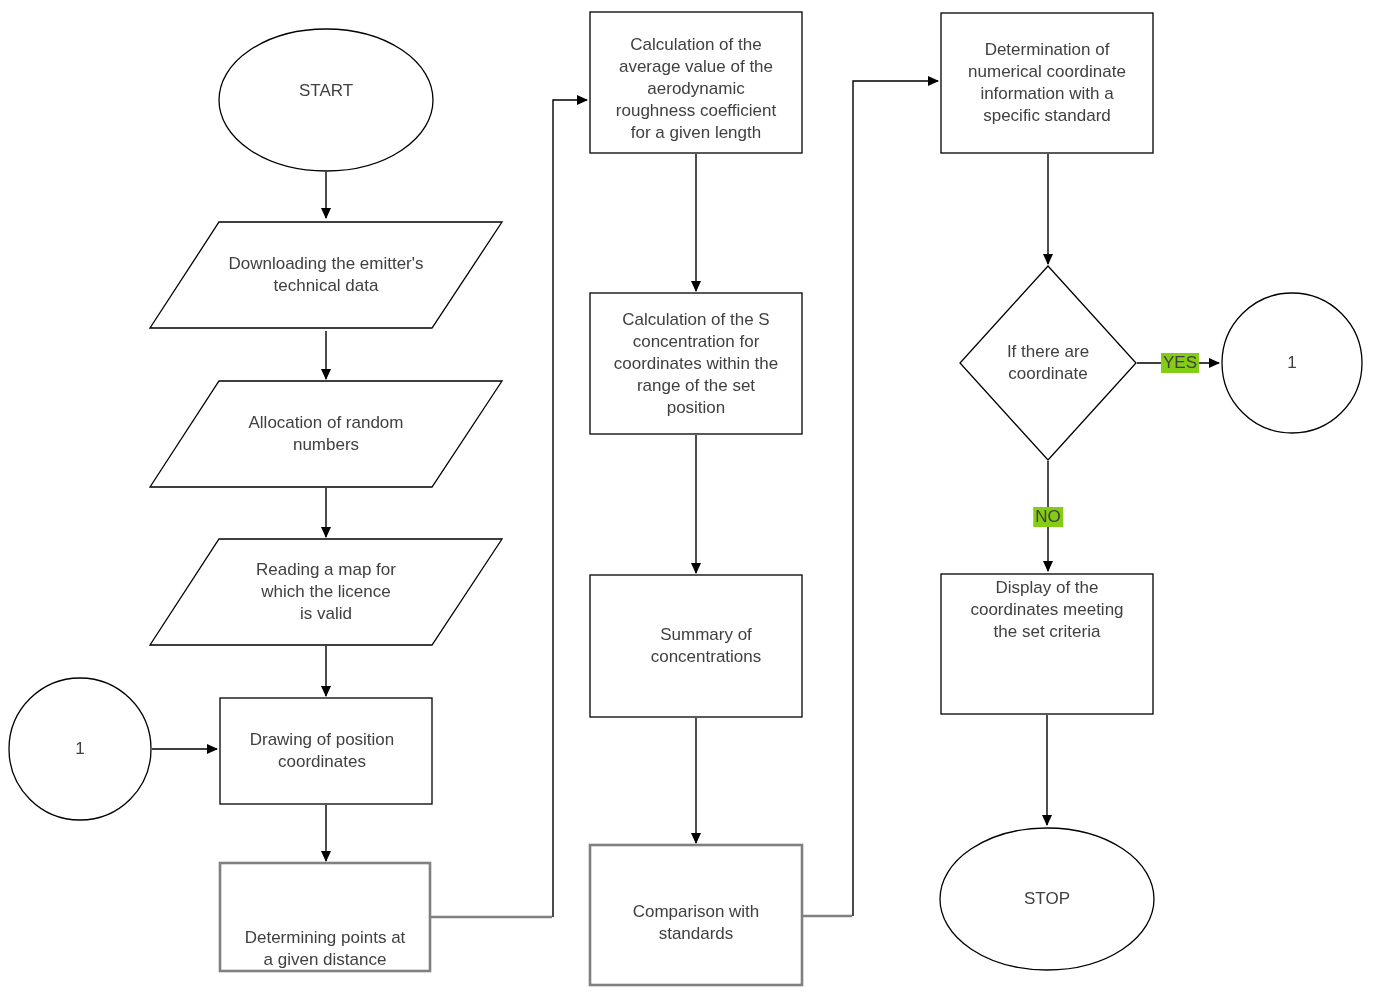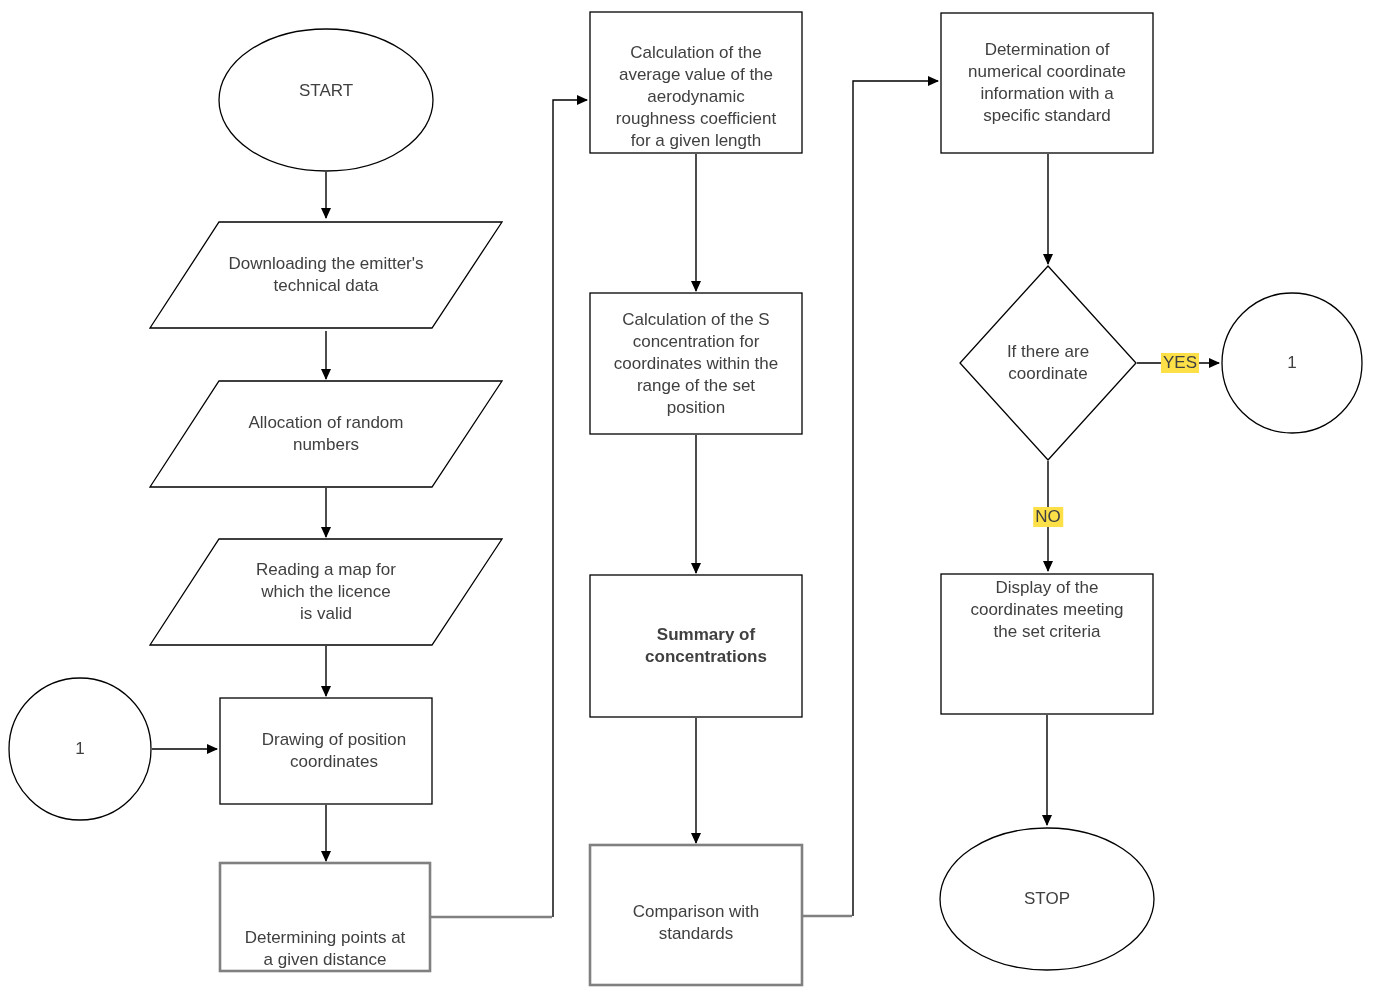--- a/index.html
+++ b/index.html
@@ -49,21 +49,21 @@
     text-align: center;
     white-space: pre-line;
     font-size: 17px;
     line-height: 22px;
     color: #404040;
     pointer-events: none;
   }
   .edge-label {
     position: absolute;
     transform: translate(-50%, -50%);
-    background: #fde047;
+    background: #84cc16;
     padding: 0 2px;
     font-size: 17px;
     line-height: 20px;
     color: #404040;
     pointer-events: none;
   }
 </style>
 </head>
 <body>
 
@@ -114,35 +114,35 @@
 
   <div class="node-label" style="left:219px; top:20px;  width:214px; height:142px;">START</div>
   <div class="node-label" style="left:185px; top:222px; width:282px; height:106px;">Downloading the emitter's
 technical data</div>
   <div class="node-label" style="left:185px; top:381px; width:282px; height:106px;">Allocation of random
 numbers</div>
   <div class="node-label" style="left:185px; top:539px; width:282px; height:106px;">Reading a map for
 which the licence
 is valid</div>
   <div class="node-label" style="left:9px;   top:678px; width:142px; height:142px;">1</div>
-  <div class="node-label" style="left:228px; top:698px; width:212px; height:106px;">Drawing of position
+  <div class="node-label" style="left:216px; top:698px; width:212px; height:106px;">Drawing of position
 coordinates</div>
   <div class="node-label" style="left:220px; top:863px; width:210px; height:108px;margin-top:32px;">Determining points at
 a given distance</div>
-  <div class="node-label" style="left:590px; top:12px;  width:212px; height:170px;">Calculation of the
+  <div class="node-label" style="left:590px; top:4px;  width:212px; height:170px;">Calculation of the
 average value of the
 aerodynamic
 roughness coefficient
 for a given length</div>
   <div class="node-label" style="left:590px; top:293px; width:212px; height:141px;">Calculation of the S
 concentration for
 coordinates within the
 range of the set
 position</div>
-  <div class="node-label" style="left:590px; top:575px; width:232px; height:142px;font-weight:bold;">Summary of
+  <div class="node-label" style="left:590px; top:575px; width:232px; height:142px;">Summary of
 concentrations</div>
   <div class="node-label" style="left:590px; top:845px; width:212px; height:156px;border-radius:28px;">Comparison with
 standards</div>
   <div class="node-label" style="left:941px; top:13px;  width:212px; height:140px;">Determination of
 numerical coordinate
 information with a
 specific standard</div>
   <div class="node-label" style="left:950px; top:276px; width:196px; height:174px;">If there are
 coordinate</div>
   <div class="node-label" style="left:1222px;top:293px; width:140px; height:140px;">1</div>

